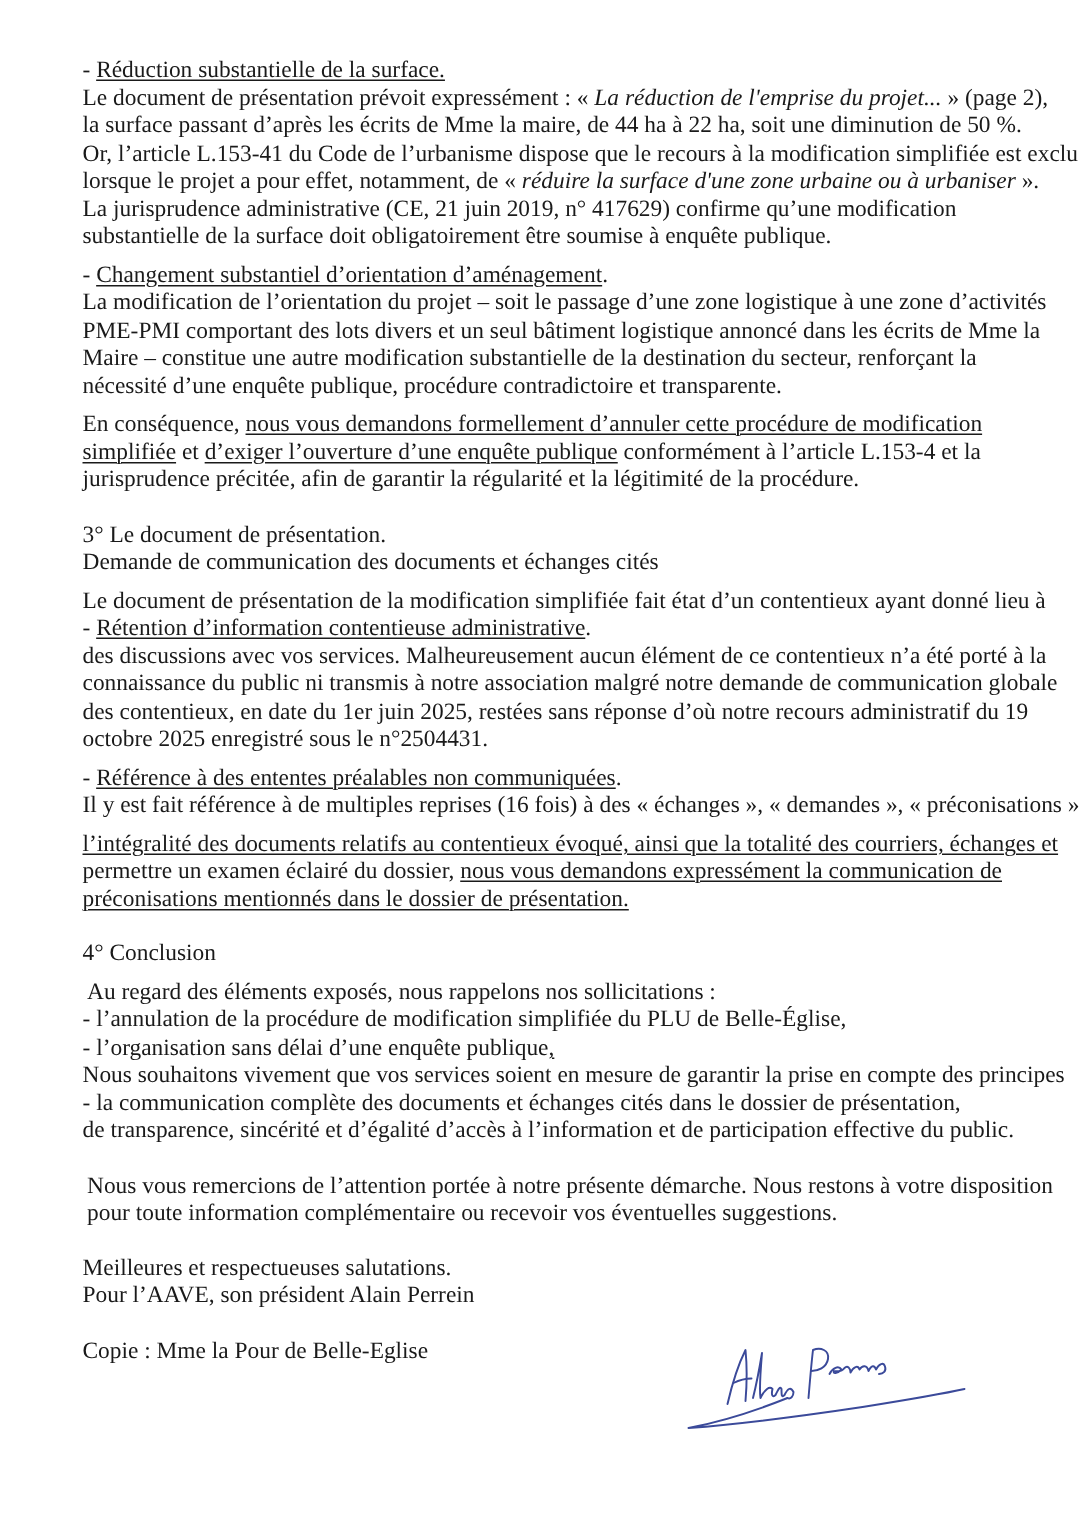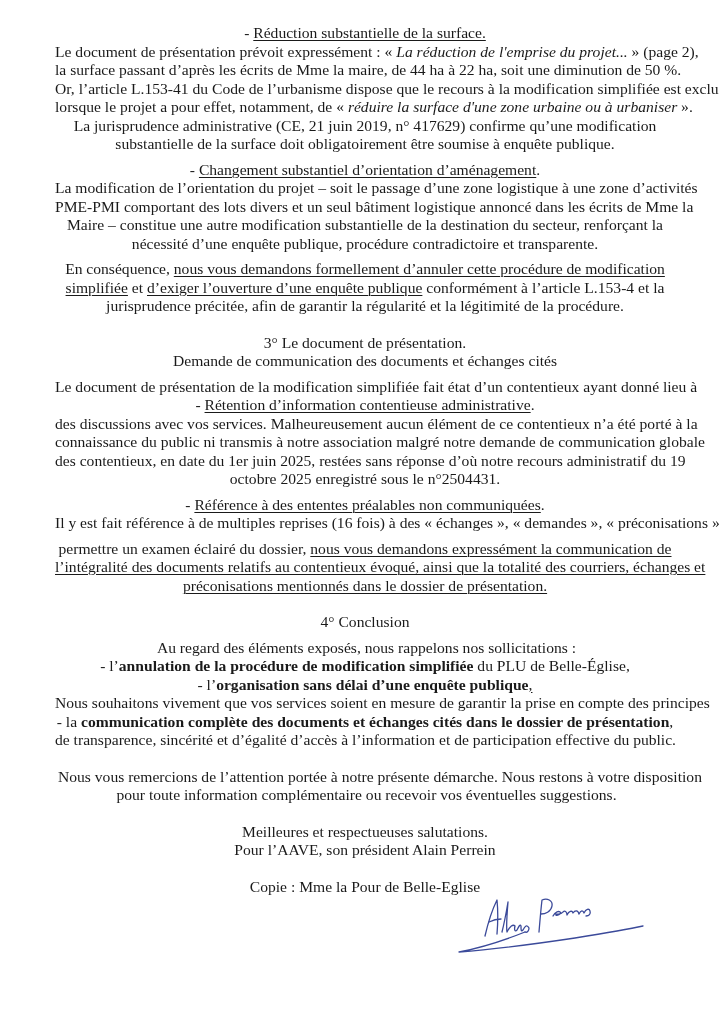--- a/index.html
+++ b/index.html
@@ -13,33 +13,32 @@
       position: relative;
       overflow: hidden;
       font-family: "Liberation Serif", "DejaVu Serif", serif;
       color: #1a1a1a;
       font-size: 15.6px;
       line-height: 18.5px;
     }
     .page {
       position: absolute;
       left: 55px;
-      top: 24px;
+      top: 38px;
       width: 620px;
-      text-align: center;
     }
     p {
       margin: 0;
       white-space: nowrap;
     }
     .gap { height: 7px; }
     .gap-lg { height: 18px; }
     .u { text-decoration: underline; text-underline-offset: 2px; text-decoration-thickness: 1px; }
     .i { font-style: italic; }
-    .b { font-weight: bold; }
+    .b { font-weight: normal; }
     .indent { padding-left: 3px; }
     .signature {
       position: absolute;
       left: 455px;
       top: 888px;
       width: 190px;
       height: 70px;
     }
   </style>
 </head>
@@ -95,22 +94,22 @@
     <div class="gap"></div>
 
     <div>
       <p><span>- </span><span class="u">Référence à des ententes préalables non communiquées</span><span>.</span></p>
       <p>Il y est fait référence à de multiples reprises (16 fois) à des « échanges », « demandes », « préconisations »</p>
     </div>
 
     <div class="gap"></div>
 
     <div>
+      <p><span class="u">l’intégralité des documents relatifs au contentieux évoqué, ainsi que la totalité des courriers, échanges et</span></p>
       <p><span>permettre un examen éclairé du dossier, </span><span class="u">nous vous demandons expressément la communication de</span></p>
-      <p><span class="u">l’intégralité des documents relatifs au contentieux évoqué, ainsi que la totalité des courriers, échanges et</span></p>
       <p><span class="u">préconisations mentionnés dans le dossier de présentation.</span></p>
     </div>
   </div>
 
   <div class="gap-lg"></div>
 
   <div>
     <p>4° Conclusion</p>
     <div class="gap"></div>
     <p class="indent">Au regard des éléments exposés, nous rappelons nos sollicitations :</p>

